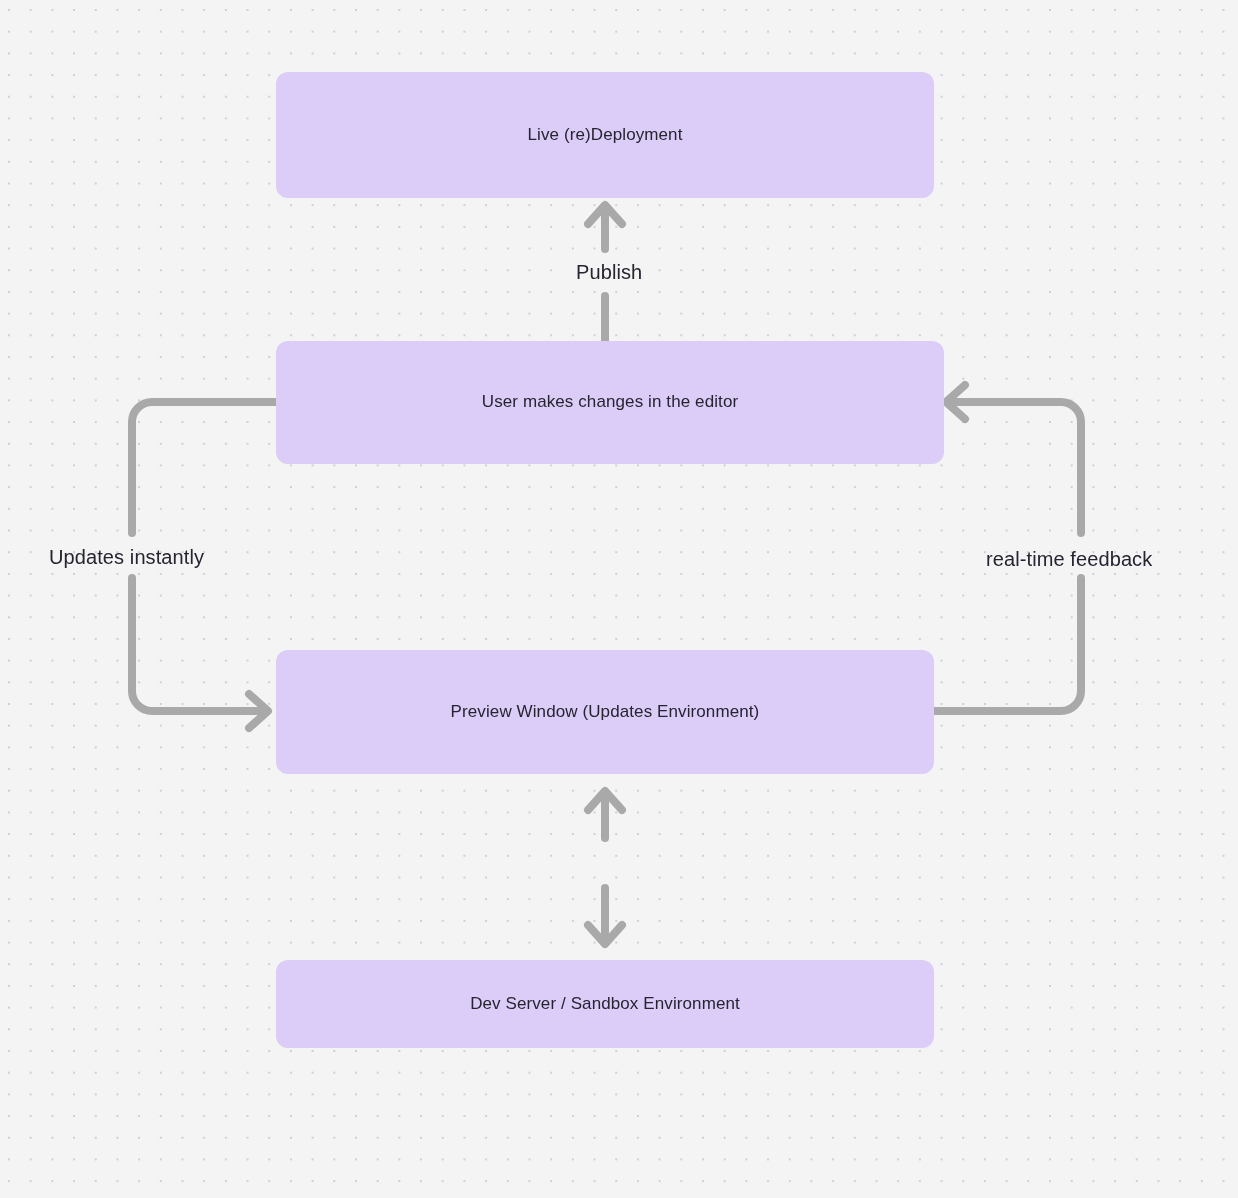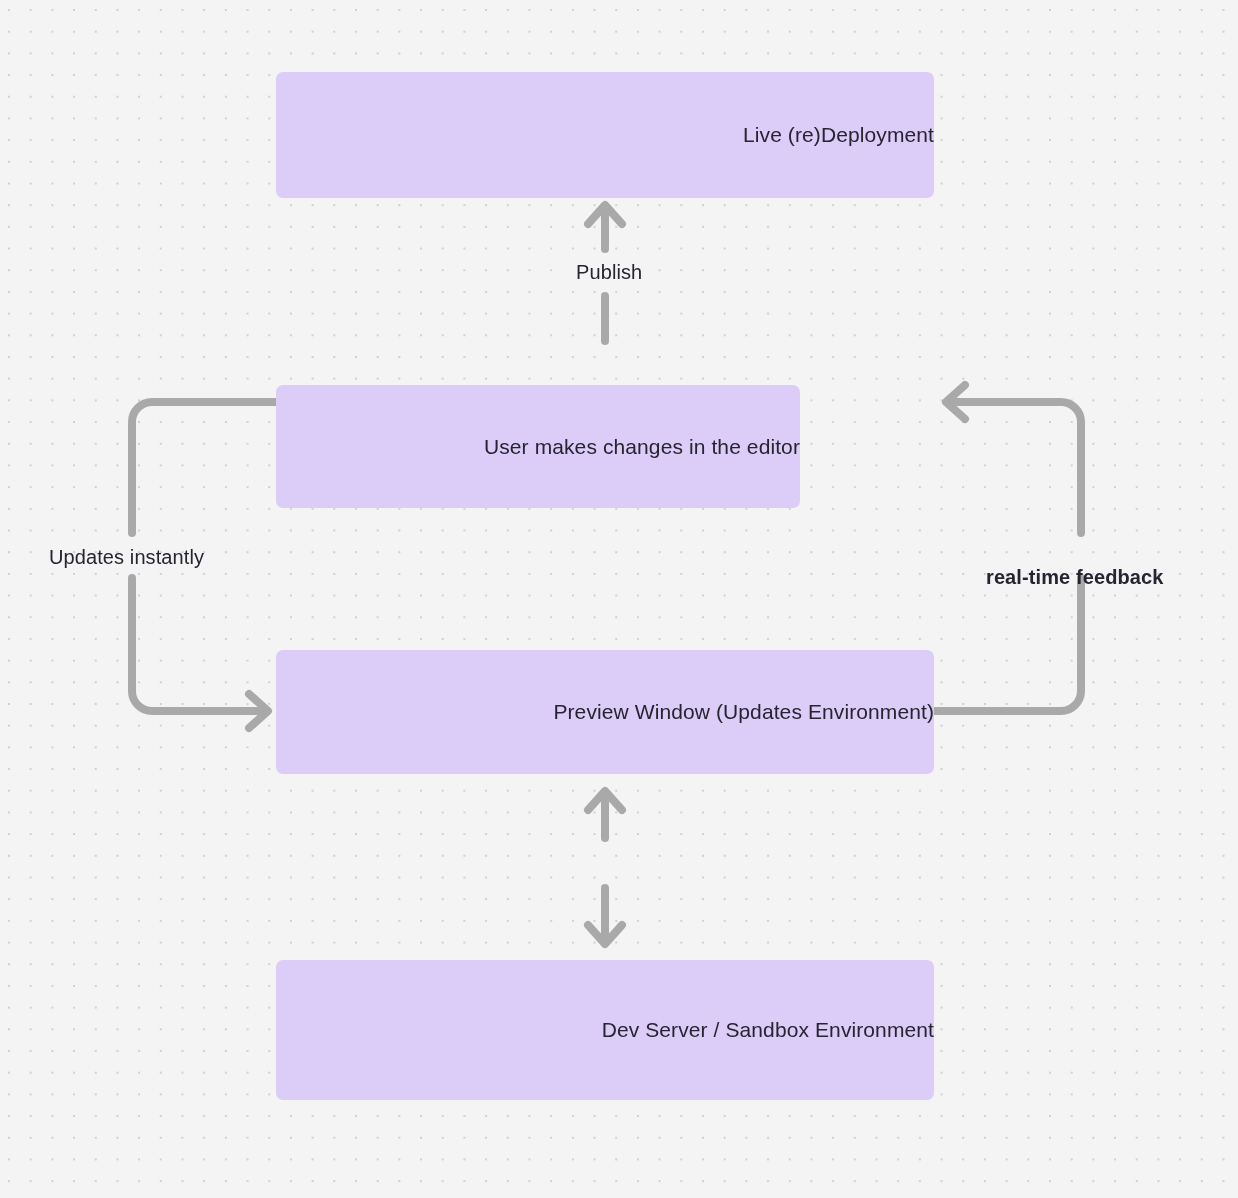--- a/index.html
+++ b/index.html
@@ -46,54 +46,54 @@
     stroke-width: 8;
     stroke-linecap: round;
     stroke-linejoin: round;
   }
 
   
   .node {
     position: absolute;
     box-sizing: border-box;
     background: #dccdf8;
-    border-radius: 7px;
+    border-radius: 12px;
     display: flex;
     align-items: center;
-    justify-content: flex-end;
+    justify-content: center;
     color: #262430;
-    font-size: 21px;
+    font-size: 17px;
     letter-spacing: 0.1px;
     line-height: 1.3;
     text-align: center;
   }
 
   #node-live      { left: 276px; top: 72px;  width: 658px; height: 126px; }
-  #node-editor    { left: 276px; top: 341px; width: 524px; height: 123px; margin-top: 44px; }
+  #node-editor    { left: 276px; top: 341px; width: 668px; height: 123px; }
   #node-preview   { left: 276px; top: 650px; width: 658px; height: 124px; }
-  #node-devserver { left: 276px; top: 960px; width: 658px; height: 140px; }
+  #node-devserver { left: 276px; top: 960px; width: 658px; height: 88px; }
 
   
   .edge-label {
     position: absolute;
     color: #262430;
     font-size: 20px;
     letter-spacing: 0.1px;
     white-space: nowrap;
     line-height: 1;
   }
   .edge-label.boxed {
     background: #f4f4f5;
     padding: 3px 5px;
     text-align: right;
   }
 
   #label-publish   { left: 571px; top: 259px; }
   #label-updates   { left: 49px;  top: 547px; }
-  #label-realtime  { left: 986px; top: 567px; font-weight: bold; }
+  #label-realtime  { left: 986px; top: 549px; }
   #label-spunup    { left: 416px; top: 856px; }
 </style>
 </head>
 <body>
 
 <div id="canvas">
 
   <svg id="edges" viewBox="0 0 1238 1198" width="1238" height="1198" xmlns="http://www.w3.org/2000/svg">
 
     <g>

